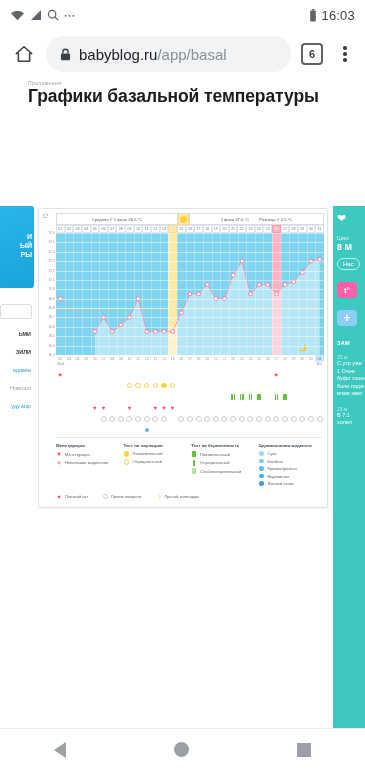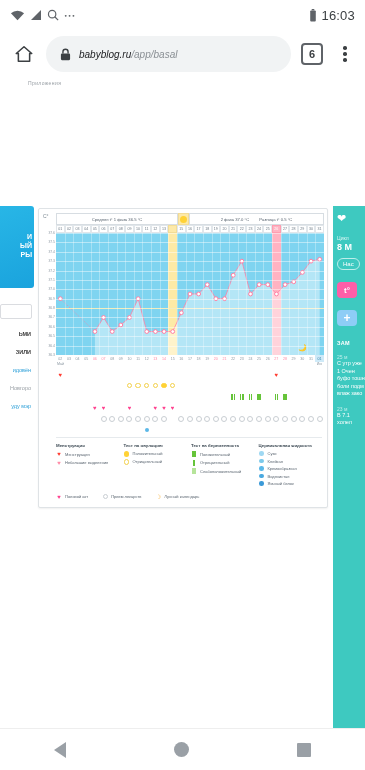--- a/index.html
+++ b/index.html
@@ -21,21 +21,21 @@
   .sb-time{font-size:13px;color:#3c4043;letter-spacing:.2px;}
   .ico{display:inline-block;line-height:0;}
 
   
   .omnibar{height:48px;width:365px;display:flex;align-items:center;padding:0 8px;gap:6px;background:#fff;}
   .home-btn{width:32px;height:32px;display:flex;align-items:center;justify-content:center;}
   .urlbox{
     flex:1;height:36px;background:#f1f3f4;border-radius:18px;
     display:flex;align-items:center;gap:8px;padding:0 14px;overflow:hidden;
   }
-  .url-text{font-size:10px;color:#202124;white-space:nowrap;font-style:italic;}
+  .url-text{font-size:15px;color:#202124;white-space:nowrap;}
   .url-text .path{color:#8a8f94;}
   .tabcount{
     width:22px;height:22px;border:2px solid #5f6368;border-radius:4px;
     display:flex;align-items:center;justify-content:center;
     font-size:11px;font-weight:bold;color:#3c4043;margin:0 4px;
   }
   .menu-dots{width:24px;height:24px;display:flex;flex-direction:column;align-items:center;justify-content:center;gap:2.5px;}
   .menu-dots i{width:3.5px;height:3.5px;border-radius:50%;background:#3c4043;display:block;}
 
   
@@ -205,20 +205,21 @@
   <div class="menu-dots">
       <i></i>
       <i></i>
       <i></i>
     </div>
 </div>
 
 <div class="page">
 
   <div class="tiny-crumb">Приложения</div>
+  <div class="page-title">Графики базальной температуры</div>
 
   <div class="left-rail">
     <div class="lr-banner">
       <div>И</div>
       <div>ЫЙ</div>
       <div>РЫ</div>
     </div>
     <div class="lr-search"></div>
     <div class="lr-body">
       <div class="lr-line">ЬМИ</div>

